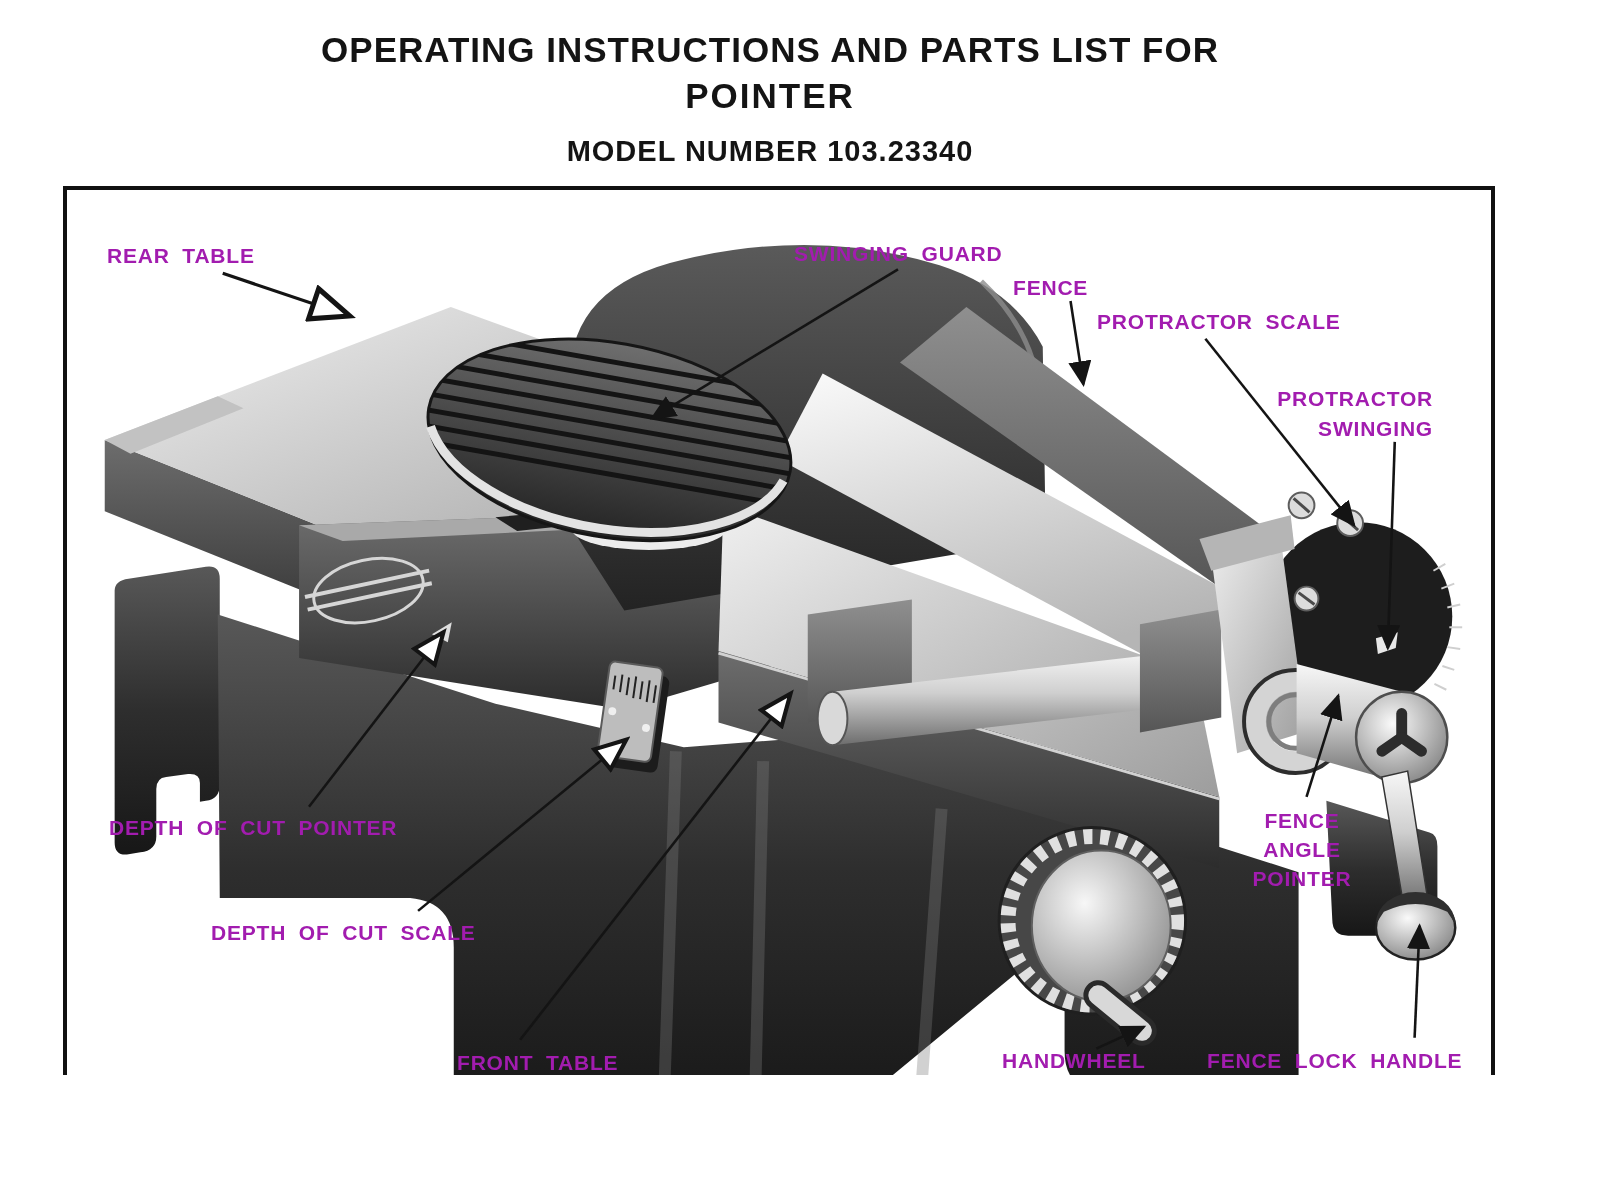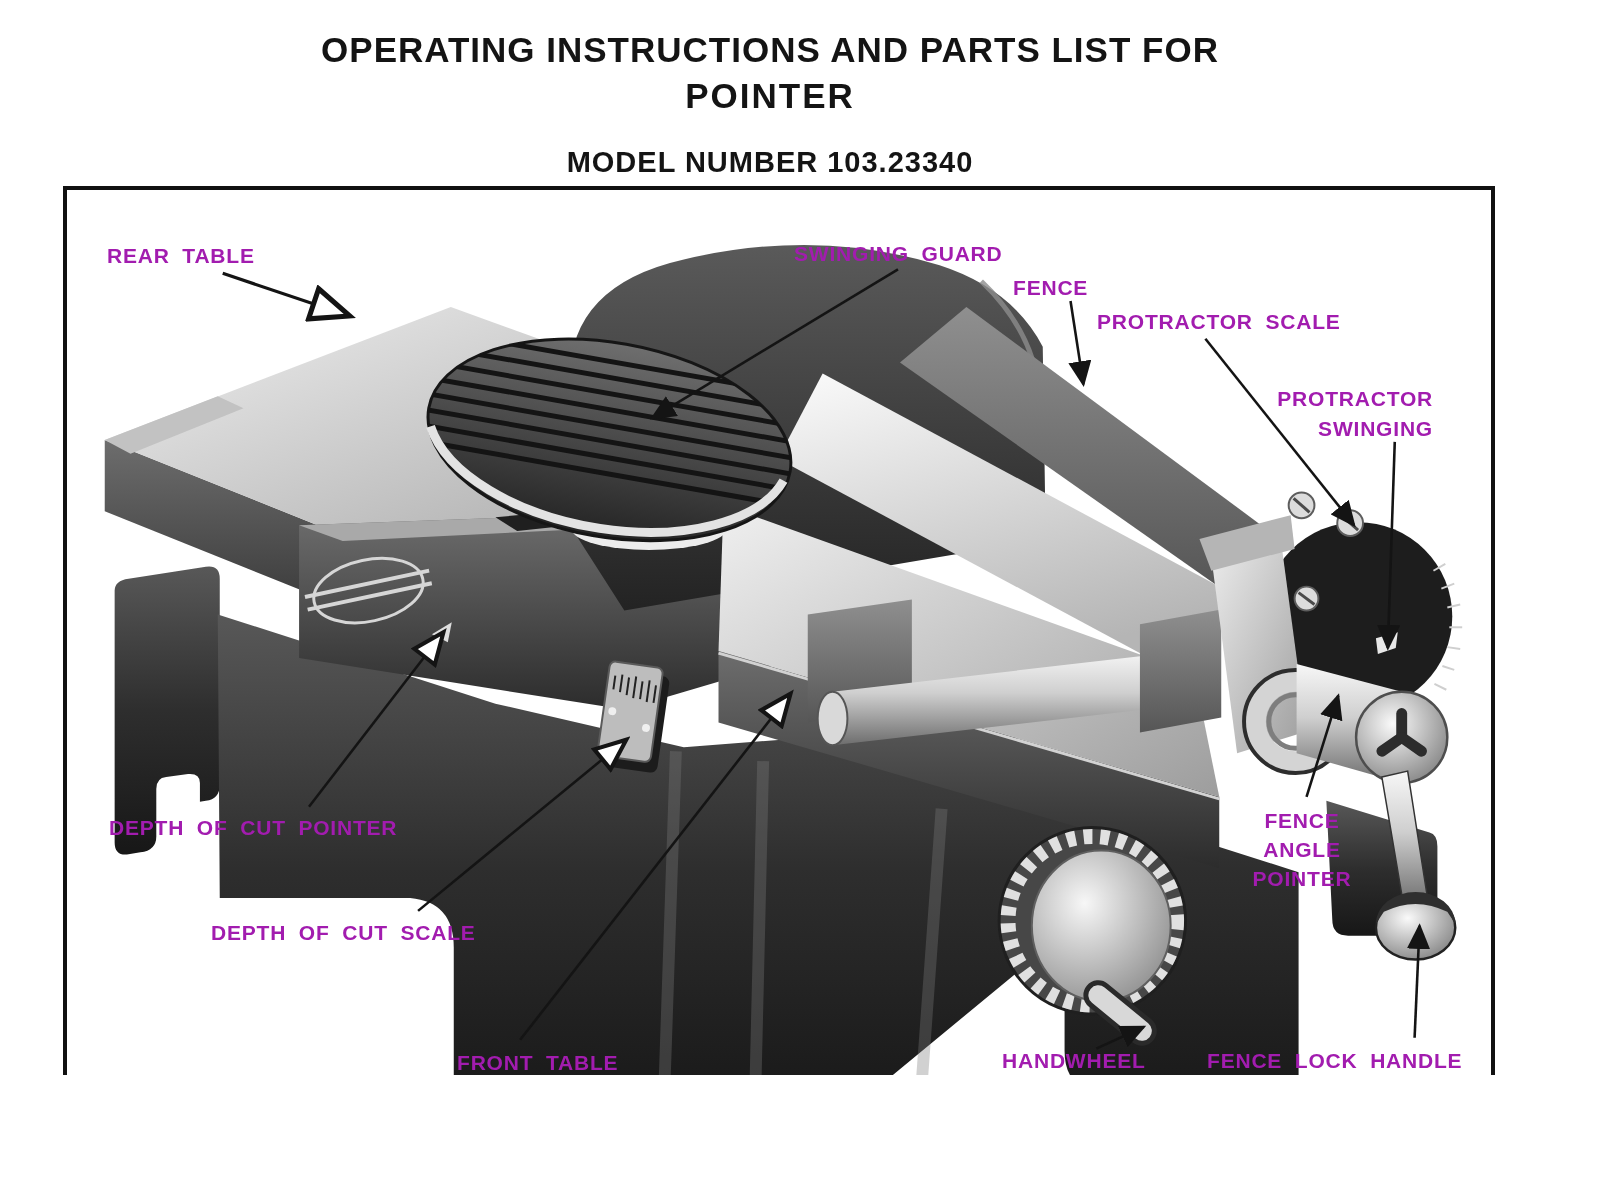--- a/index.html
+++ b/index.html
@@ -3,21 +3,21 @@
 <meta charset="utf-8">
 <style>
   html,body{margin:0;padding:0;background:#ffffff;}
   .page{
     position:relative;width:1600px;height:1075px;background:#ffffff;overflow:hidden;
     font-family:"Liberation Sans",sans-serif;color:#141414;
   }
   .title-block{position:absolute;left:0;top:0;width:1540px;text-align:center;}
   .title-line1{margin-top:30px;font-size:35px;font-weight:bold;letter-spacing:1px;}
   .title-line2{margin-top:6px;font-size:35px;font-weight:bold;letter-spacing:2px;}
-  .model-line{margin-top:30px;font-size:29px;font-weight:bold;letter-spacing:1px;}
+  .model-line{margin-top:19px;font-size:29px;font-weight:bold;letter-spacing:1px;}
   .figure{
     position:absolute;left:63px;top:186px;width:1432px;height:949px;
     border:4px solid #111;box-sizing:border-box;background:#ffffff;
   }
   .figure svg{position:absolute;left:0;top:0;width:1424px;height:941px;}
   .callout{
     position:absolute;font-size:21px;font-weight:bold;letter-spacing:0.8px;
     word-spacing:6px;white-space:nowrap;color:#a21caf;z-index:5;line-height:24px;
   }
   .callout.multiline{white-space:normal;}

